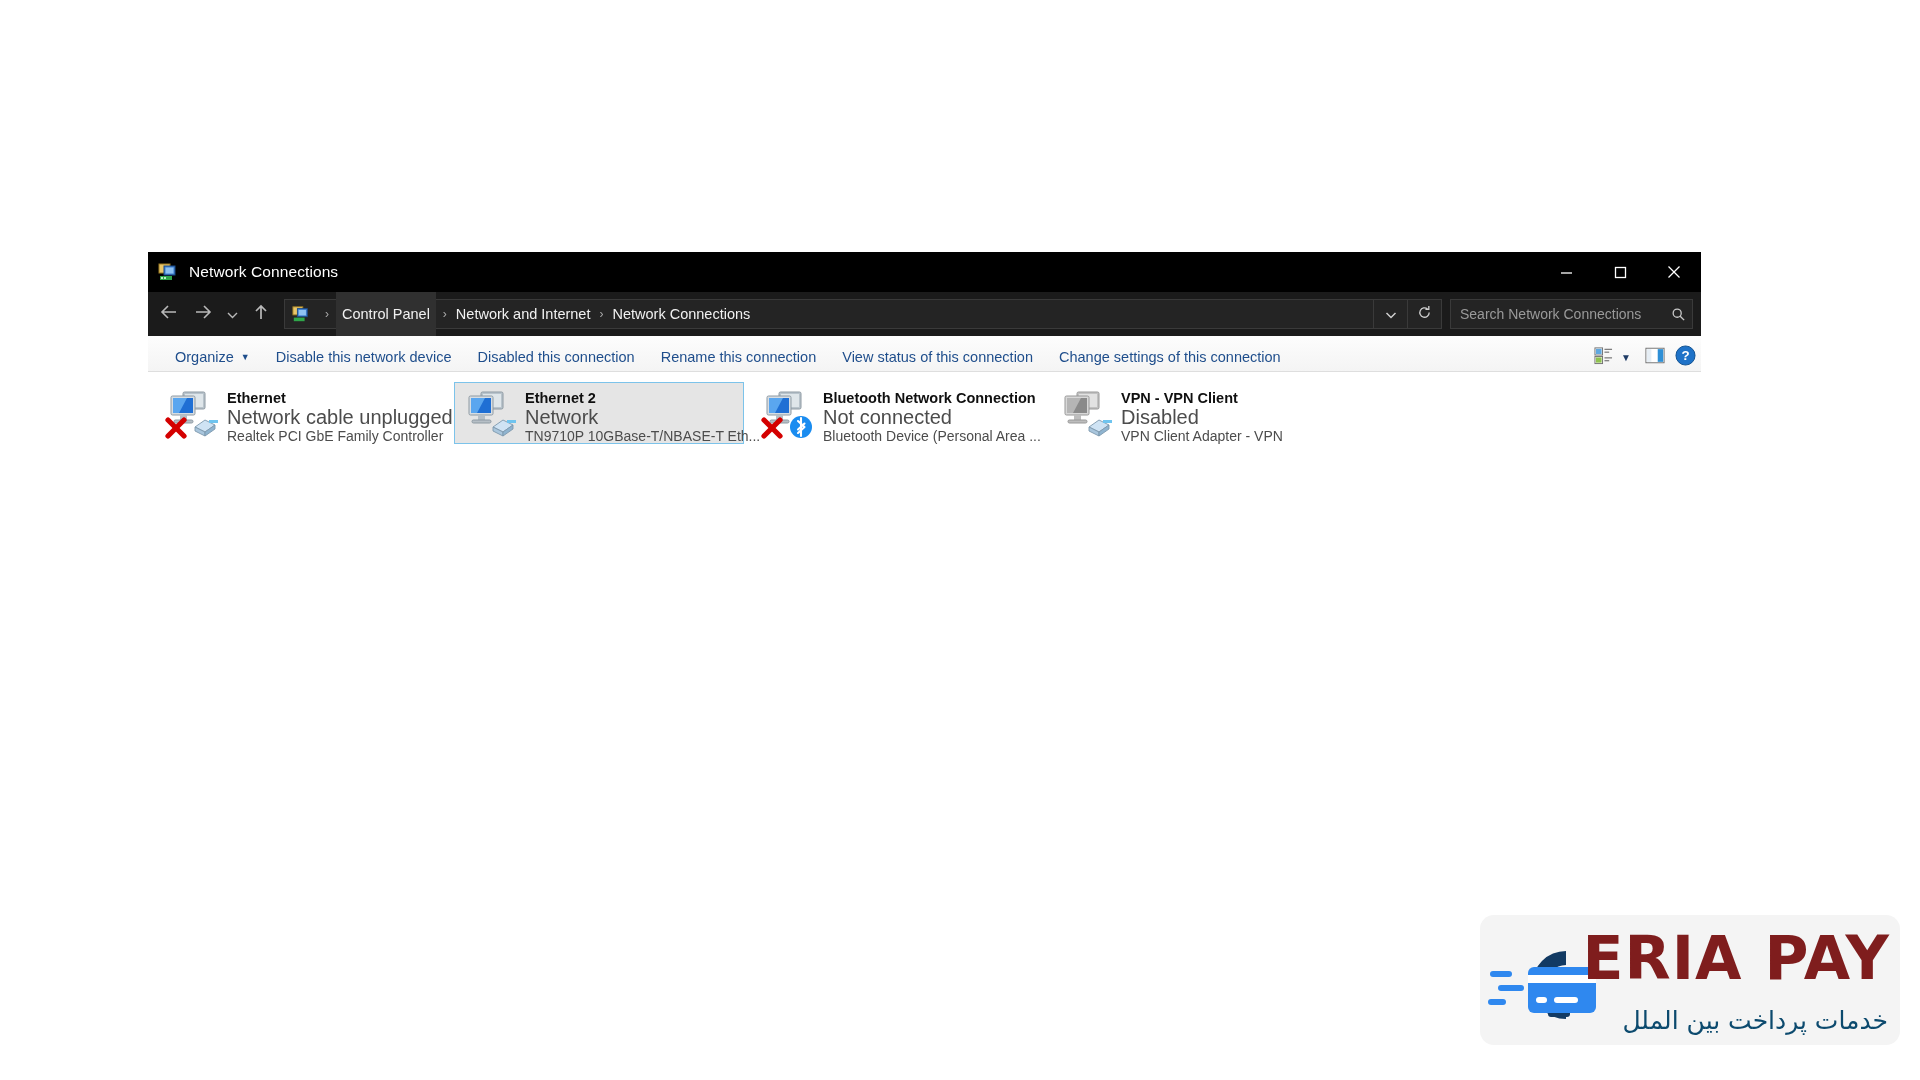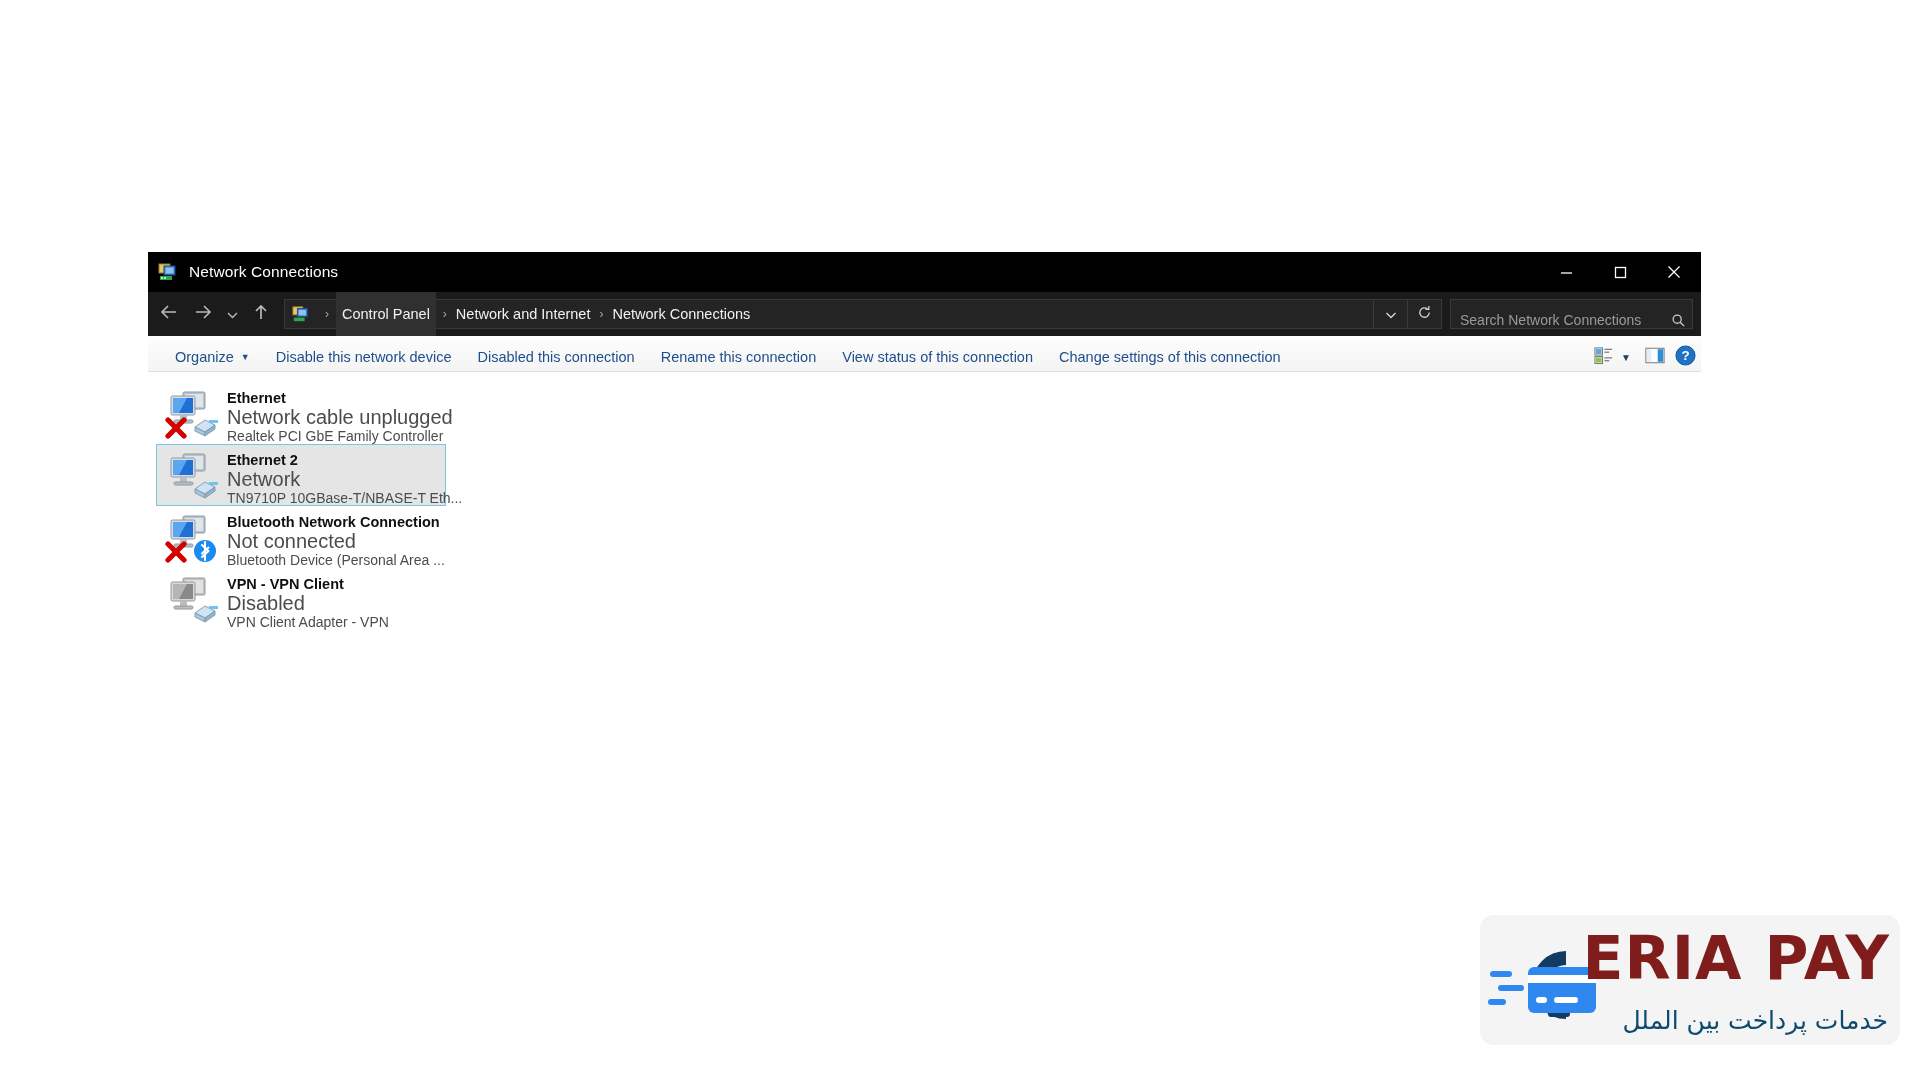--- a/index.html
+++ b/index.html
@@ -62,21 +62,21 @@
   }
   .crumb.first { background: #303030; padding: 10px 6px; }
   .crumb-sep { color: #a8a8a8; font-size: 12px; padding: 0 7px; }
   .crumb-spacer { flex: 1 1 auto; }
   .crumb-chev, .crumb-refresh {
     width: 34px; height: 28px; display:flex; align-items:center; justify-content:center;
     color: #cfcfcf; border-left: 1px solid #3a3a3a; flex: 0 0 auto;
   }
   .searchbox {
     width: 243px; height: 30px; background: #242424; border: 1px solid #3a3a3a;
-    display: flex; align-items: flex-end; flex: 0 0 auto;
+    display: flex; align-items: center; flex: 0 0 auto;
   }
   .searchbox input {
     flex: 1 1 auto; background: transparent; border: 0; outline: none;
     color: #e8e8e8; font-size: 14px; padding: 0 6px 0 9px;
     font-family: "Liberation Sans", sans-serif;
   }
   .searchbox input::placeholder { color: #9a9a9a; }
   .search-icon-wrap { width: 28px; display:flex; align-items:center; justify-content:center; color:#c9c9c9; flex:0 0 auto;}
 
   
@@ -93,21 +93,21 @@
   .cmd .caret { margin-left: 7px; font-size: 9px; color:#1f4e8c; }
   .cmd-spacer { flex: 1 1 auto; }
   .cmd-icon {
     height: 28px; display: flex; align-items: center; justify-content: center;
     padding: 0 5px;
   }
   .cmd-icon.arrow { padding: 0 9px 0 3px; color:#1f3c66; font-size: 10px; }
 
   
   .content { flex: 1 1 auto; background: #ffffff; position: relative; padding: 10px 0 0 0; }
-  .items { display: flex; flex-direction: column; }
+  .items { display: flex; }
   .item {
     width: 290px; height: 62px; display: flex; align-items: flex-start;
     padding: 4px 6px 4px 8px; margin-left: 8px; position: relative;
     border: 1px solid transparent;
   }
   .item.selected { background: #e5e5e5; border: 1px solid #7cc3ea; }
   .item-icon { width: 56px; height: 54px; position: relative; flex: 0 0 56px; }
   .item-text { padding-left: 6px; padding-top: 2px; min-width: 0; }
   .item-name {
     font-size: 14.5px; color: #101010; font-weight: bold; line-height: 19px;

